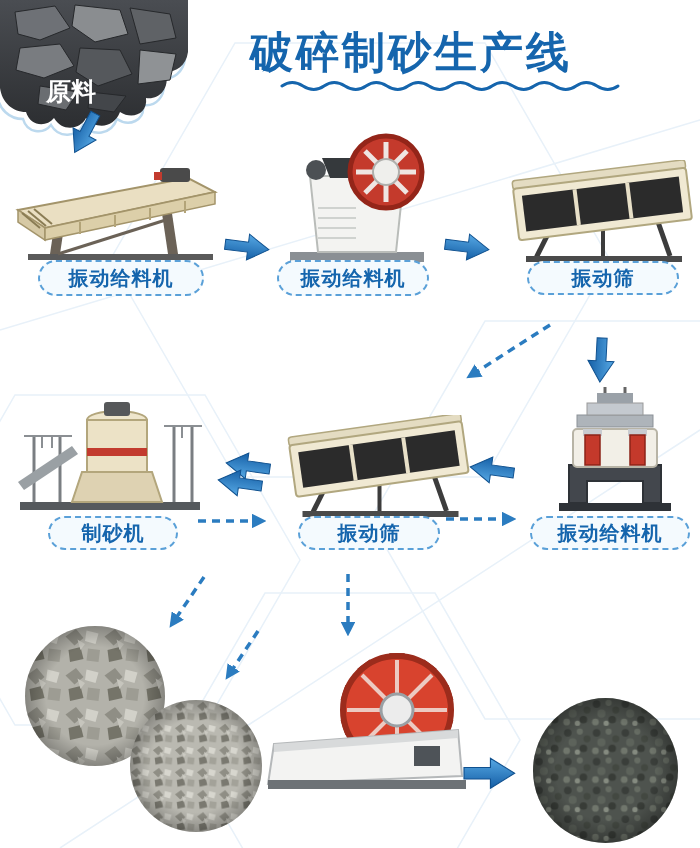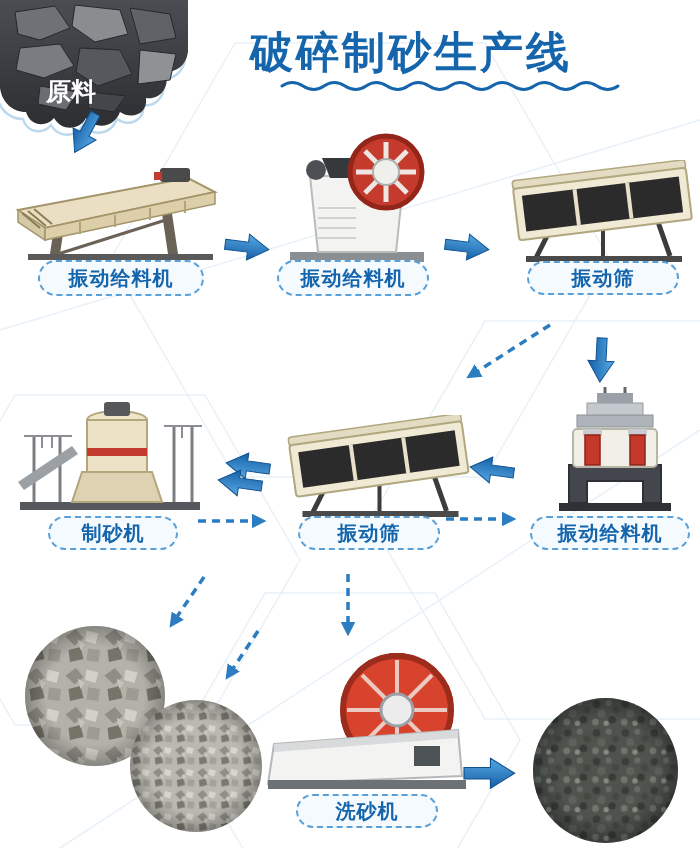--- a/index.html
+++ b/index.html
@@ -329,15 +329,14 @@
       <path d="M348,574 L348,632" marker-end="url(#mh)"></path>
     </g>
   </svg>
 
   <div class="pill" style="left:38px; top:260px; width:166px; height:36px;">振动给料机</div>
   <div class="pill" style="left:277px; top:260px; width:152px; height:36px;">振动给料机</div>
   <div class="pill" style="left:527px; top:261px; width:152px; height:34px;">振动筛</div>
   <div class="pill" style="left:48px; top:516px; width:130px; height:34px;">制砂机</div>
   <div class="pill" style="left:298px; top:516px; width:142px; height:34px;">振动筛</div>
   <div class="pill" style="left:530px; top:516px; width:160px; height:34px;">振动给料机</div>
-  <div class="pill" style="left:296px; top:794px; width:142px; height:34px;">洗砂机</div>
 
 </div>
 
 </body></html>

